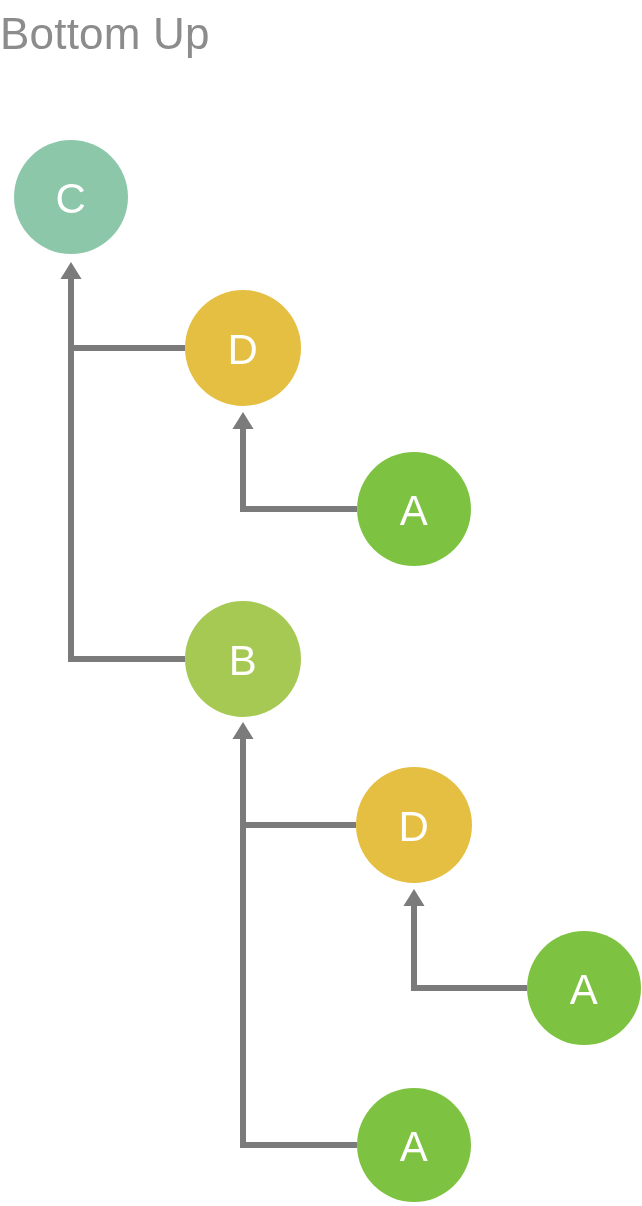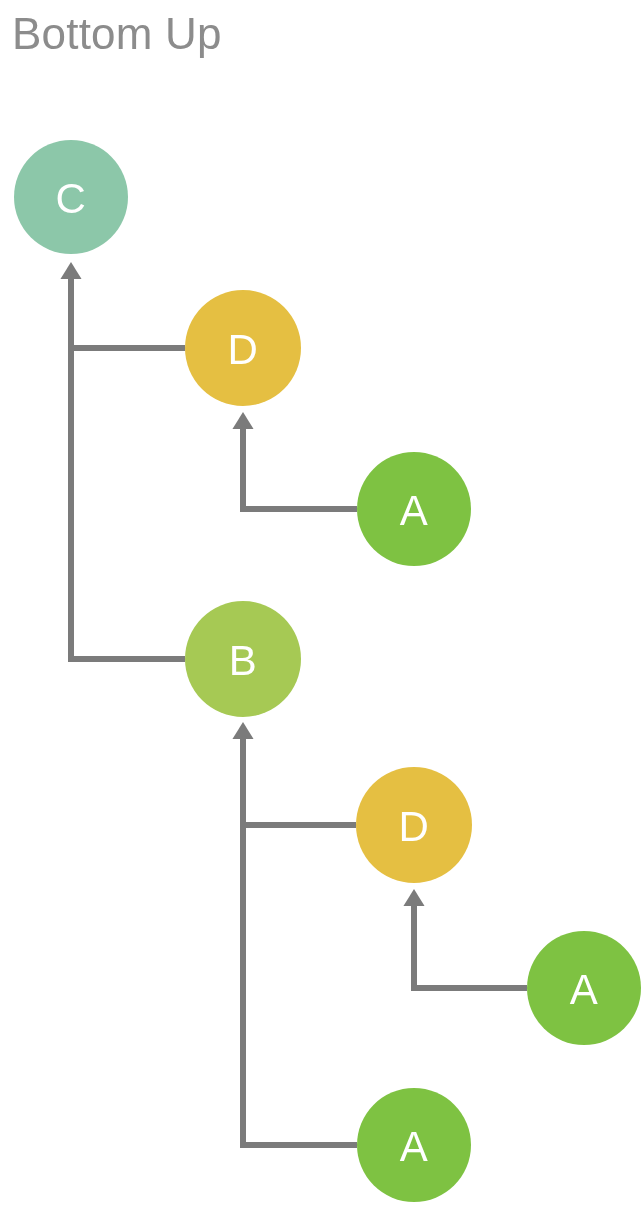--- a/index.html
+++ b/index.html
@@ -15,21 +15,21 @@
     position: relative;
   }
   #diagram-root {
     position: relative;
     width: 642px;
     height: 1206px;
     background: #ffffff;
   }
   .title {
     position: absolute;
-    left: 12px;
+    left: 0;
     top: 8px;
     font-family: "Liberation Sans", sans-serif;
     font-size: 44px;
     font-weight: 300;
     letter-spacing: 0.2px;
     color: #8c8c8c;
     white-space: nowrap;
     line-height: 1.2;
   }
   svg.graph {

